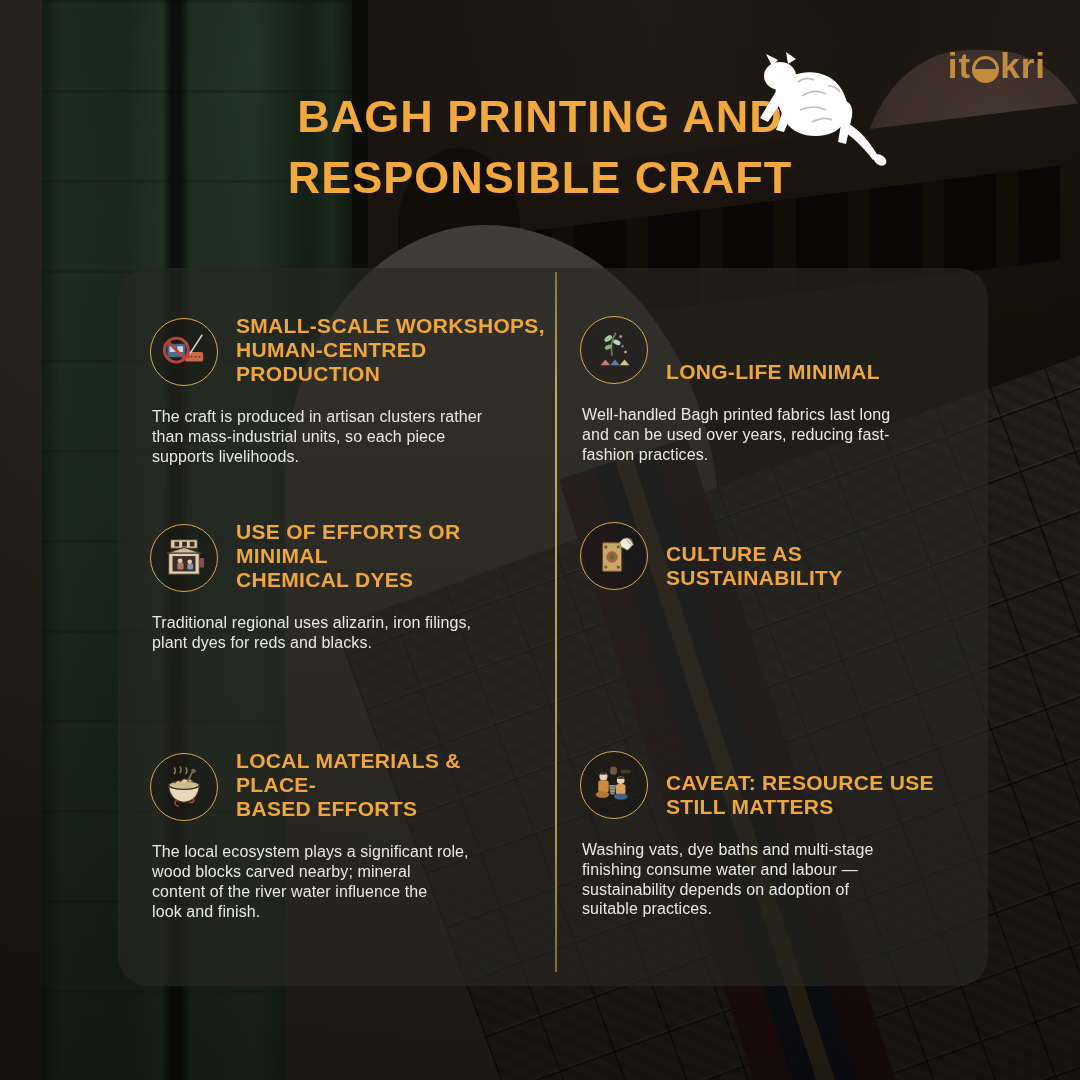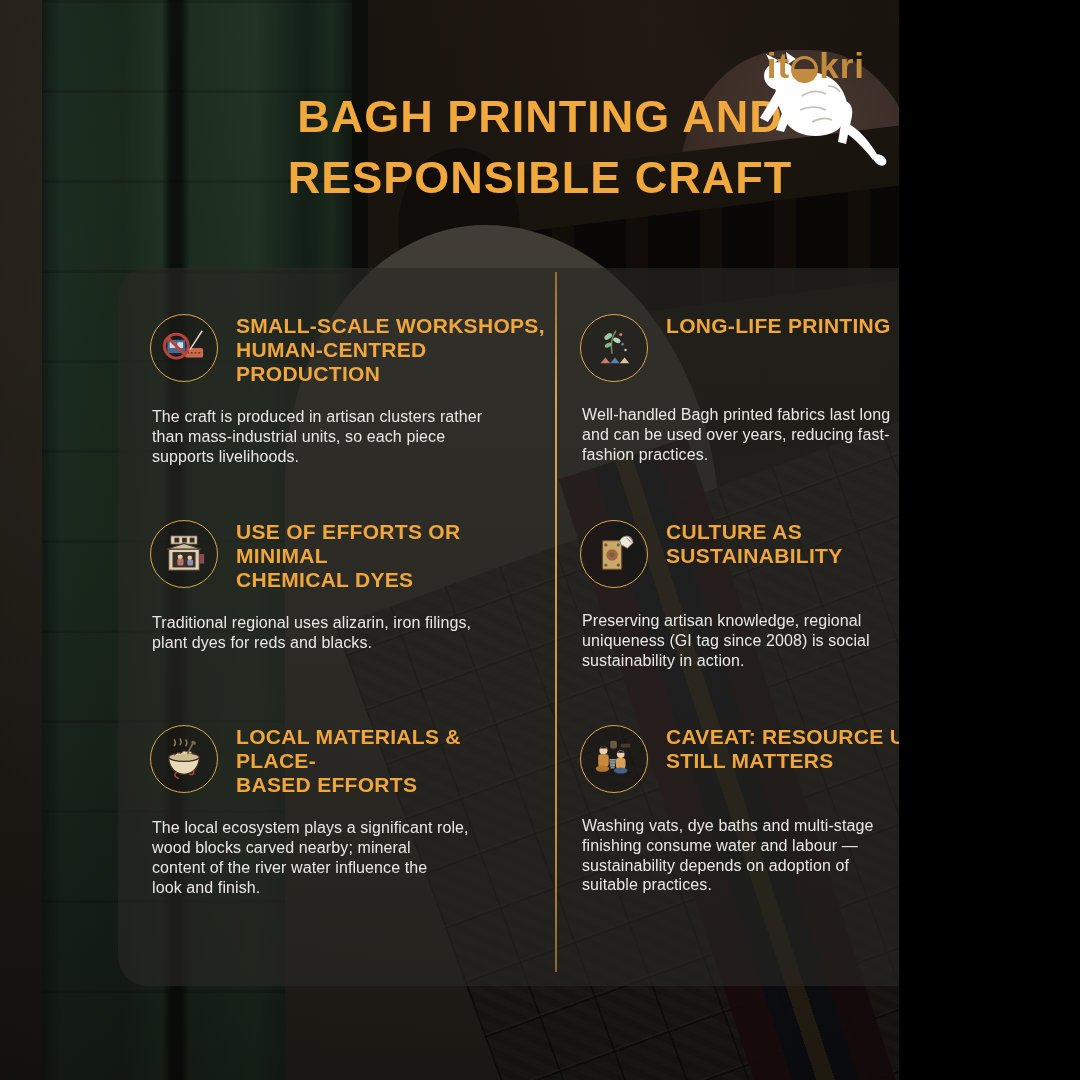--- a/index.html
+++ b/index.html
@@ -1,17 +1,17 @@
 <!DOCTYPE html>
 <html><head>
 <meta charset="utf-8">
 <style>
   html,body{margin:0;padding:0;background:#000;}
   #canvas{
-    position:relative;width:899px;height:1080px;overflow:hidden;
+    position:relative;width:1080px;height:1080px;overflow:hidden;
     font-family:"Liberation Sans","DejaVu Sans",sans-serif;
     background:#1b1512;
   }
   
   .bg, .bg *{position:absolute;}
   .bg{inset:0;}
   .bg-wall-left{left:0;top:0;width:42px;height:100%;
     background:linear-gradient(180deg,#3a342b,#332e26 60%,#2b2720);}
   .bg-doors{left:42px;top:0;width:315px;height:100%;
     background:
@@ -58,22 +58,22 @@
     line-height:1.36;letter-spacing:1px;white-space:pre-line;margin:0;}
   .tiger{position:absolute;left:742px;top:52px;width:148px;height:122px;z-index:4;}
 
   
   .panel{position:absolute;left:118px;top:268px;width:870px;height:718px;z-index:2;
     border-radius:30px;background:rgba(41,40,36,0.62);}
   .divider{position:absolute;left:437px;top:4px;width:2px;height:700px;
     background:linear-gradient(180deg,#9a6f33,#D2A356 18%,#C08F44 80%,#8a6530);}
   .cell{position:absolute;width:410px;}
   .c1{left:32px;} .c2{left:462px;}
-  .r1{top:46px;} .r2{top:252px;} .r3{top:457px;}
-  .cell-head{display:flex;align-items:flex-start;gap:18px;min-height:70px;}
+  .r1{top:46px;} .r2{top:252px;} .r3{top:481px;}
+  .cell-head{display:flex;align-items:flex-end;gap:18px;min-height:70px;}
   .icon-circle{flex:0 0 auto;width:66px;height:66px;border:1.6px solid #D9A851;border-radius:50%;
     display:flex;align-items:center;justify-content:center;background:rgba(10,8,6,0.25);}
   .sec-title{margin:0;color:#EFA63C;font-size:21px;font-weight:bold;line-height:1.15;
     letter-spacing:0.3px;white-space:pre-line;}
   .c1 .sec-title{max-width:310px;} .c2 .sec-title{max-width:315px;}
   .sec-body{margin:21px 0 0 2px;color:#EAE8E4;font-size:16px;line-height:1.24;
     letter-spacing:0.1px;white-space:pre-line;max-width:405px;}
 </style>
 </head>
 <body>
@@ -163,21 +163,21 @@
             <ellipse cx="27" cy="16" rx="4" ry="2.4" transform="rotate(25 27 16)" fill="#b8d4b0"></ellipse>
             <ellipse cx="18" cy="21" rx="3.8" ry="2.2" transform="rotate(-25 18 21)" fill="#8ab58c"></ellipse>
             <circle cx="31" cy="10" r="1.6" fill="#c97a72"></circle>
             <circle cx="33" cy="20" r="1.4" fill="#5a7fae"></circle>
             <circle cx="36" cy="26" r="1.3" fill="#d9c29a"></circle>
             <path d="M10 40 l5 -6 5 6 Z" fill="#c97a72"></path>
             <path d="M20 40 l5 -6 5 6 Z" fill="#5a7fae"></path>
             <path d="M30 40 l5 -6 5 6 Z" fill="#d9c29a"></path>
           </svg>
         </div>
-        <h2 class="sec-title">LONG-LIFE PRINTING</h2>
+        <h2 class="sec-title">LONG-LIFE MINIMAL</h2>
       </div>
       <p class="sec-body">Well-handled Bagh printed fabrics last long
 and can be used over years, reducing fast-
 fashion practices.</p>
     </div>
 
     <div class="cell c1 r2">
       <div class="cell-head">
         <div class="icon-circle">
           <svg width="46" height="46" viewBox="0 0 48 48">
@@ -213,23 +213,20 @@
             <circle cx="28.5" cy="14.5" r="1.7" fill="#5a6e3a"></circle>
             <circle cx="15.5" cy="35.5" r="1.7" fill="#5a6e3a"></circle>
             <circle cx="28.5" cy="35.5" r="1.7" fill="#8a4a3a"></circle>
             <path d="M30 10 C 33 5, 38 4, 42 7 L 44 12 L 38 18 L 31 14 Z" fill="#efe9df" stroke="#8a7a64" stroke-width="1"></path>
             <path d="M37 7 l5 5 M39 5.5 l4.5 4.5" stroke="#8a7a64" stroke-width="1" fill="none"></path>
           </svg>
         </div>
         <h2 class="sec-title">CULTURE AS
 SUSTAINABILITY</h2>
       </div>
-      <p class="sec-body">Preserving artisan knowledge, regional
-uniqueness (GI tag since 2008) is social
-sustainability in action.</p>
     </div>
 
     <div class="cell c1 r3">
       <div class="cell-head">
         <div class="icon-circle">
           <svg width="46" height="46" viewBox="0 0 48 48">
             <path d="M14 4 q2 3 0 6 M20 3 q2 3 0 6 M26 4 q2 3 0 6" stroke="#8a7a54" stroke-width="1.6" fill="none" stroke-linecap="round"></path>
             <path d="M8 22 C 8 34, 16 40, 24 40 C 32 40, 40 34, 40 22 Z" fill="#e8d9b8" stroke="#3a2a1a" stroke-width="1.4"></path>
             <ellipse cx="24" cy="22" rx="16" ry="4.5" fill="#cdbb92" stroke="#3a2a1a" stroke-width="1.4"></ellipse>
             <path d="M14 20 q3 -4 7 -2 q2 -4 6 -2 q4 -2 6 2" fill="#e2cf9f" stroke="#3a2a1a" stroke-width="1"></path>

